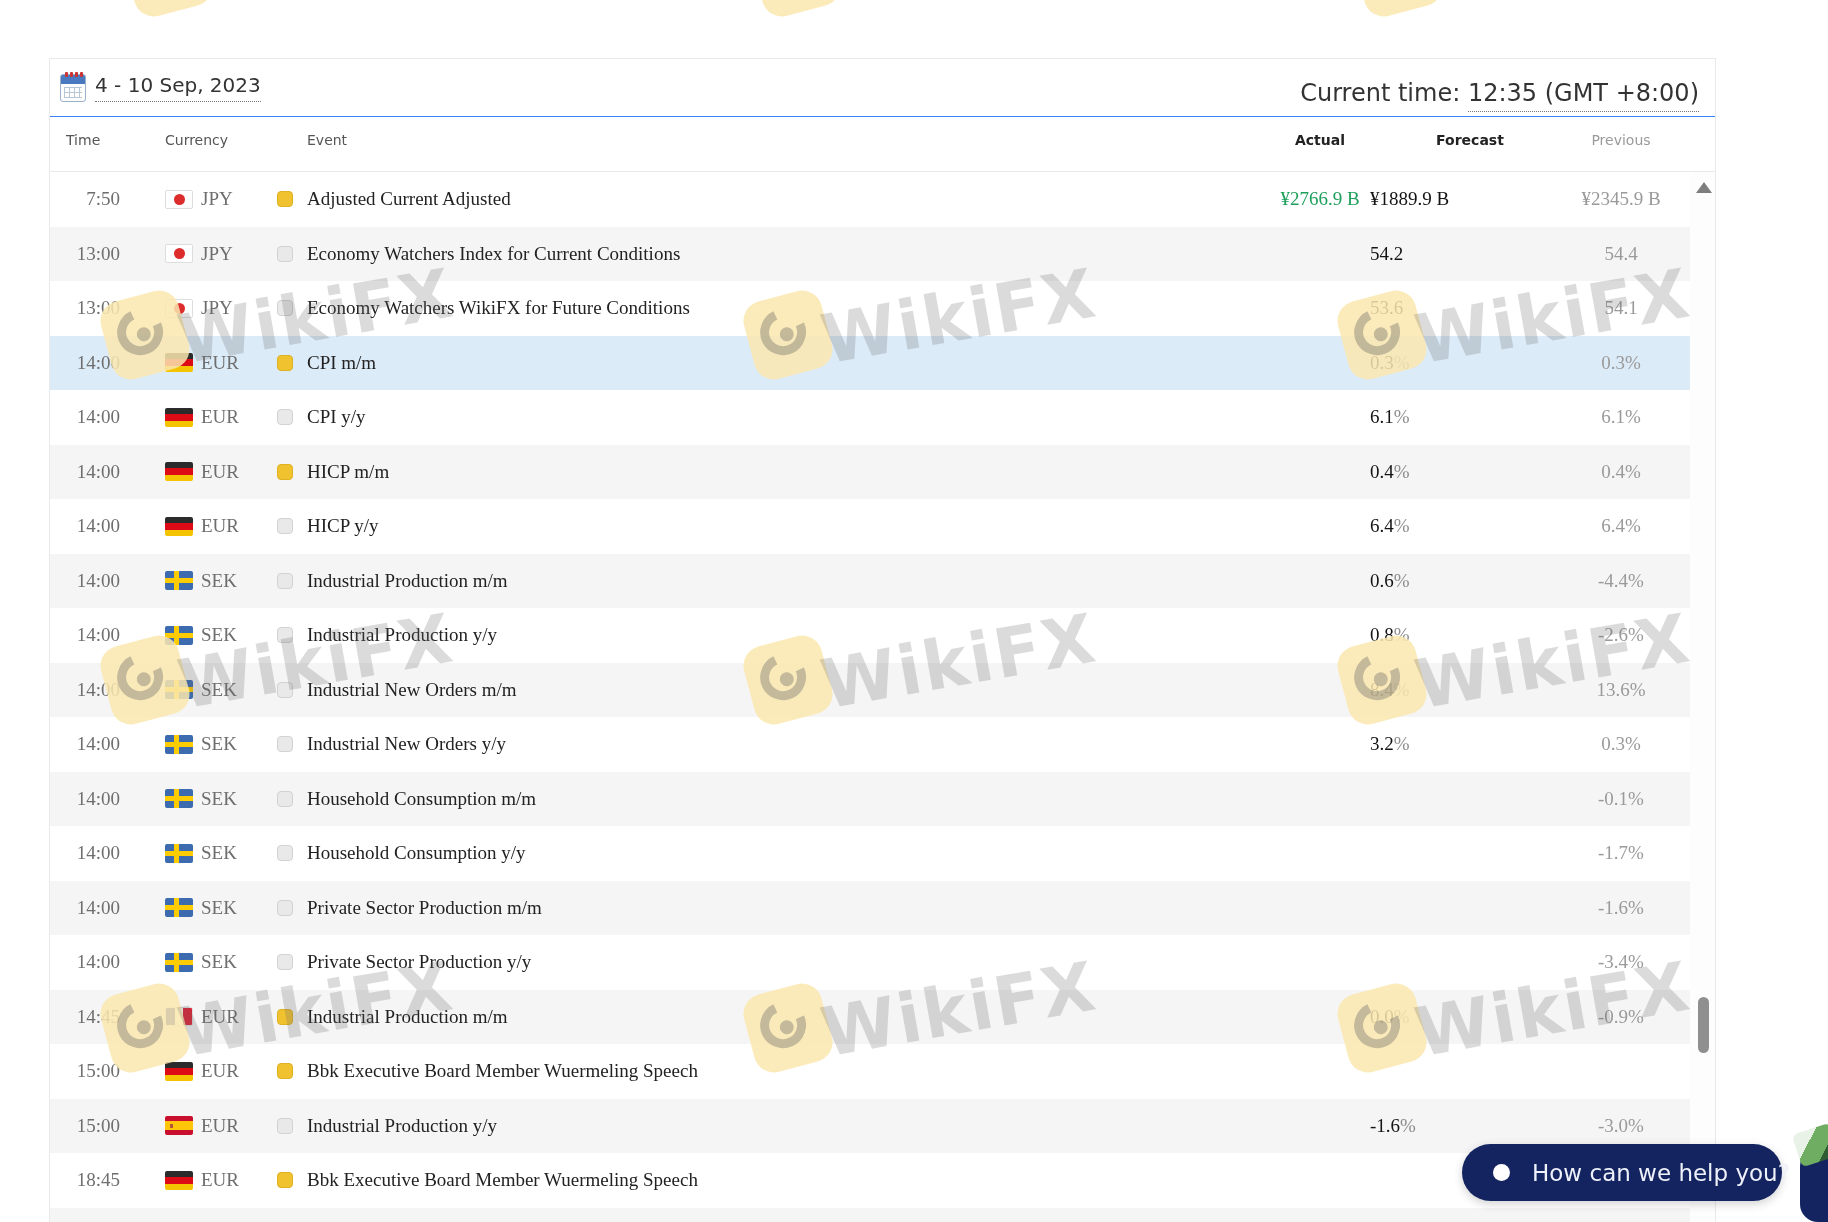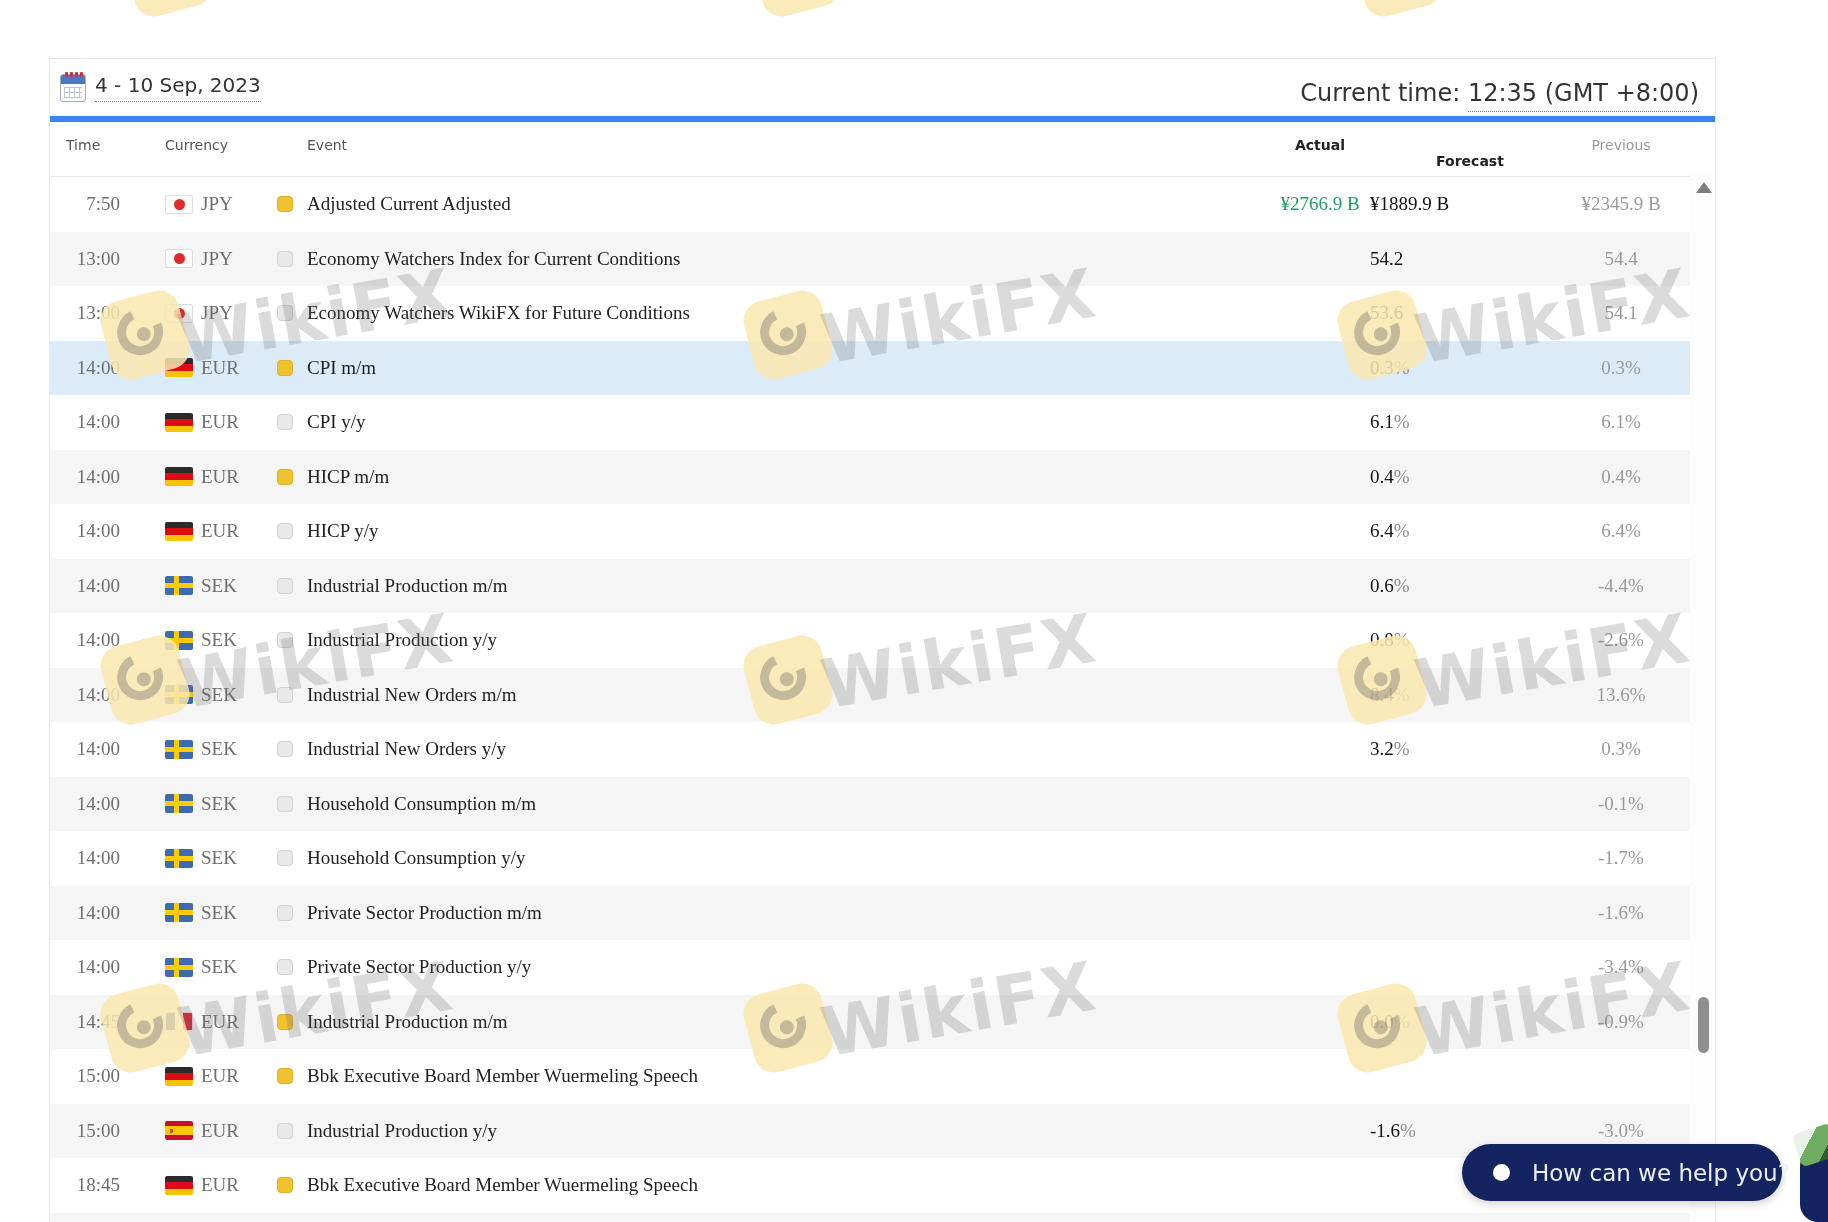--- a/index.html
+++ b/index.html
@@ -2,39 +2,39 @@
 <html><head>
 <meta charset="utf-8">
 <style>
   html,body{margin:0;padding:0;background:#fff;}
   .page{position:relative;width:1828px;height:1222px;overflow:hidden;background:#fff;
         font-family:"DejaVu Sans","Liberation Sans",sans-serif;color:#2b2b2b;}
 
   
   .panel{position:absolute;left:49px;top:58px;width:1667px;height:1200px;
          background:#fff;border:1px solid #e9e9e9;border-bottom:none;box-sizing:border-box;z-index:1;}
-  .panel-head{position:relative;height:57px;border-bottom:6px solid #3b82f6;}
+  .panel-head{position:relative;height:57px;border-bottom:1px solid #3b82f6;}
   .date-filter{position:absolute;left:10px;top:14px;display:flex;align-items:center;gap:9px;cursor:pointer;}
   .cal-icon{width:26px;height:28px;border:1px solid #9ab0cc;border-radius:3px;background:linear-gradient(#4a79c0 0 9px,#fdfdfd 9px);position:relative;box-sizing:border-box;}
   .cal-icon::before{content:"";position:absolute;left:4px;top:-3px;width:3px;height:5px;background:#c33;border-radius:1px;
         box-shadow:5px 0 0 #c33,10px 0 0 #c33,15px 0 0 #c33;}
   .cal-icon::after{content:"";position:absolute;left:3px;top:12px;width:18px;height:11px;
         background:repeating-linear-gradient(90deg,#b9c6d8 0 1px,transparent 1px 5px),repeating-linear-gradient(#b9c6d8 0 1px,transparent 1px 5px);}
   .date-text{font-size:20px;color:#333;border-bottom:1px dotted #777;padding-bottom:4px;}
   .current-time{position:absolute;right:16px;top:20px;font-size:24px;color:#333;}
   .tz-value{border-bottom:1px dotted #777;padding-bottom:4px;cursor:pointer;}
 
   
   .col-head{position:relative;height:54px;border-bottom:1px solid #e9e9e9;font-size:14px;color:#565656;}
   .col-head span{position:absolute;top:15px;}
   .h-time{left:16px;}
   .h-currency{left:115px;}
   .h-event{left:257px;}
   .h-actual{left:1150px;width:240px;text-align:center;font-weight:bold;color:#222;}
-  .h-forecast{left:1320px;width:200px;text-align:center;font-weight:bold;color:#222;margin-top:16px;}
+  .h-forecast{left:1320px;width:200px;text-align:center;font-weight:bold;color:#222;}
   .h-previous{left:1471px;width:200px;text-align:center;color:#9a9a9a;}
 
   
   .rows{position:relative;}
   .row{position:relative;height:54.5px;width:1641px;background:#fff;cursor:pointer;font-family:Liberation Serif, serif;}
   .row:nth-child(even){background:#f5f5f5;}
   .row.highlight{background:#dcebf8;}
   .row .cell{position:absolute;top:50%;transform:translateY(-50%);font-size:19px;}
   .c-time{left:16px;width:54px;text-align:right;color:#6e6e6e;}
   .c-cur{left:115px;display:flex;align-items:center;gap:8px;color:#6e6e6e;}

